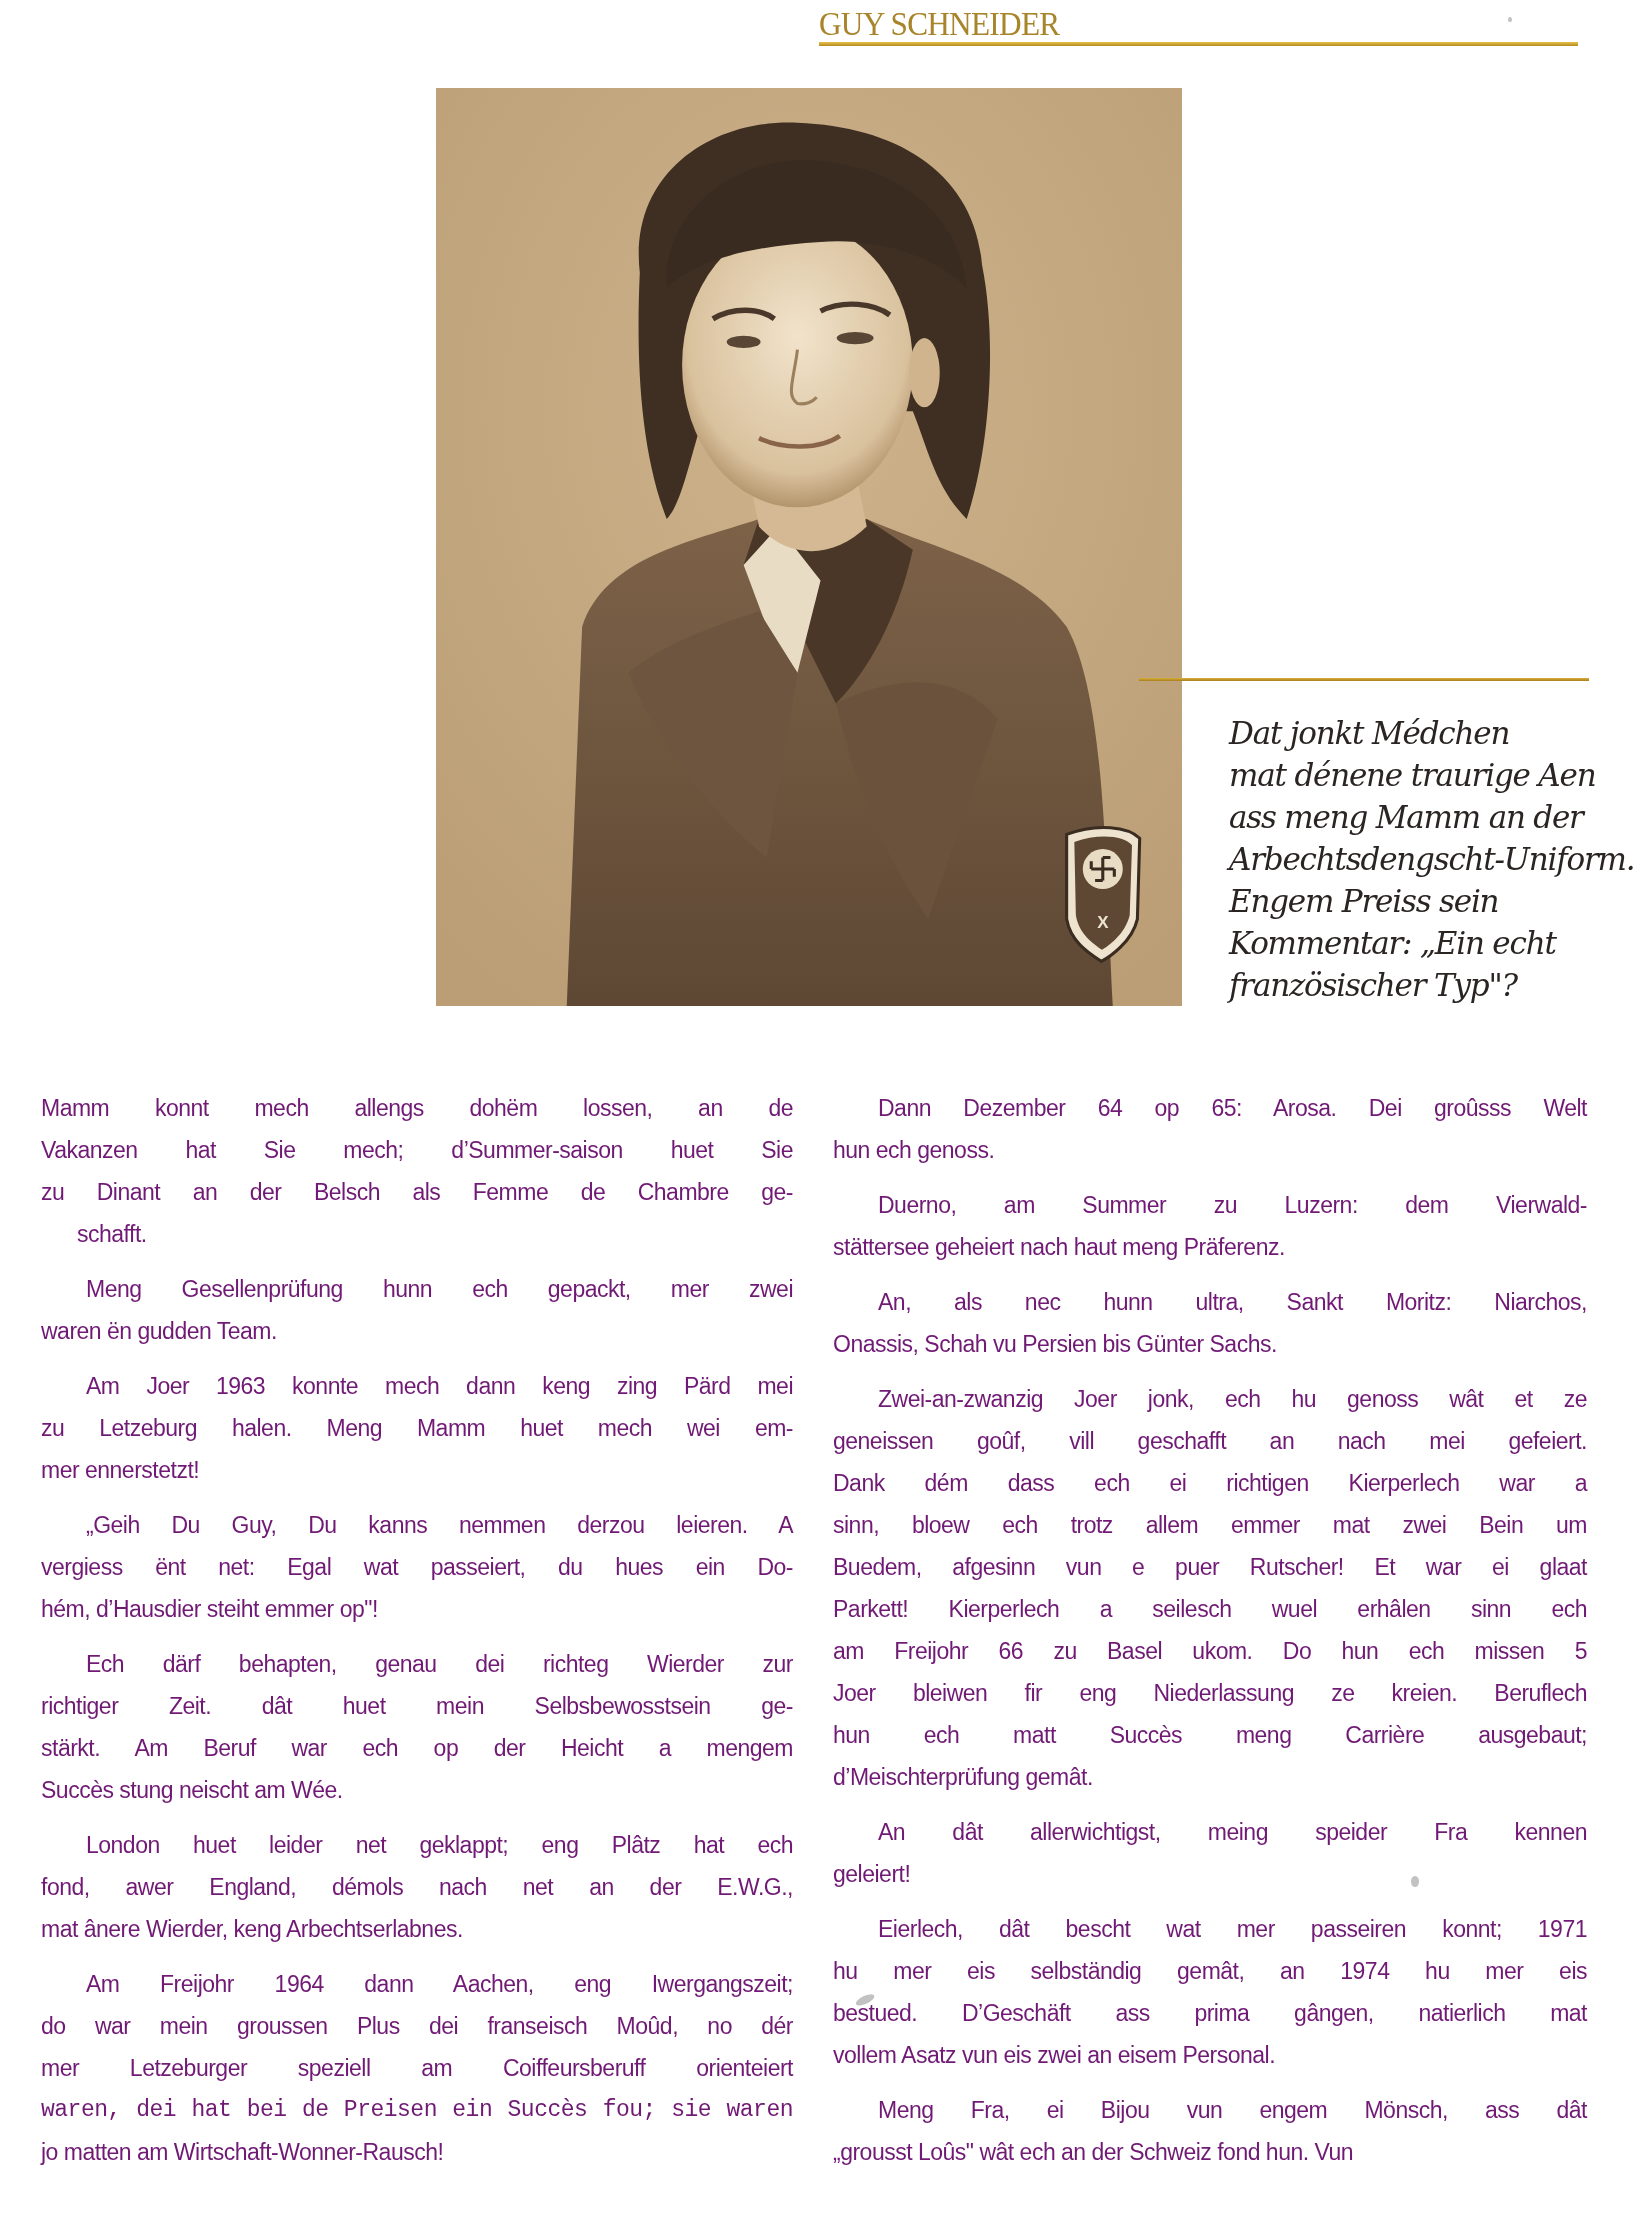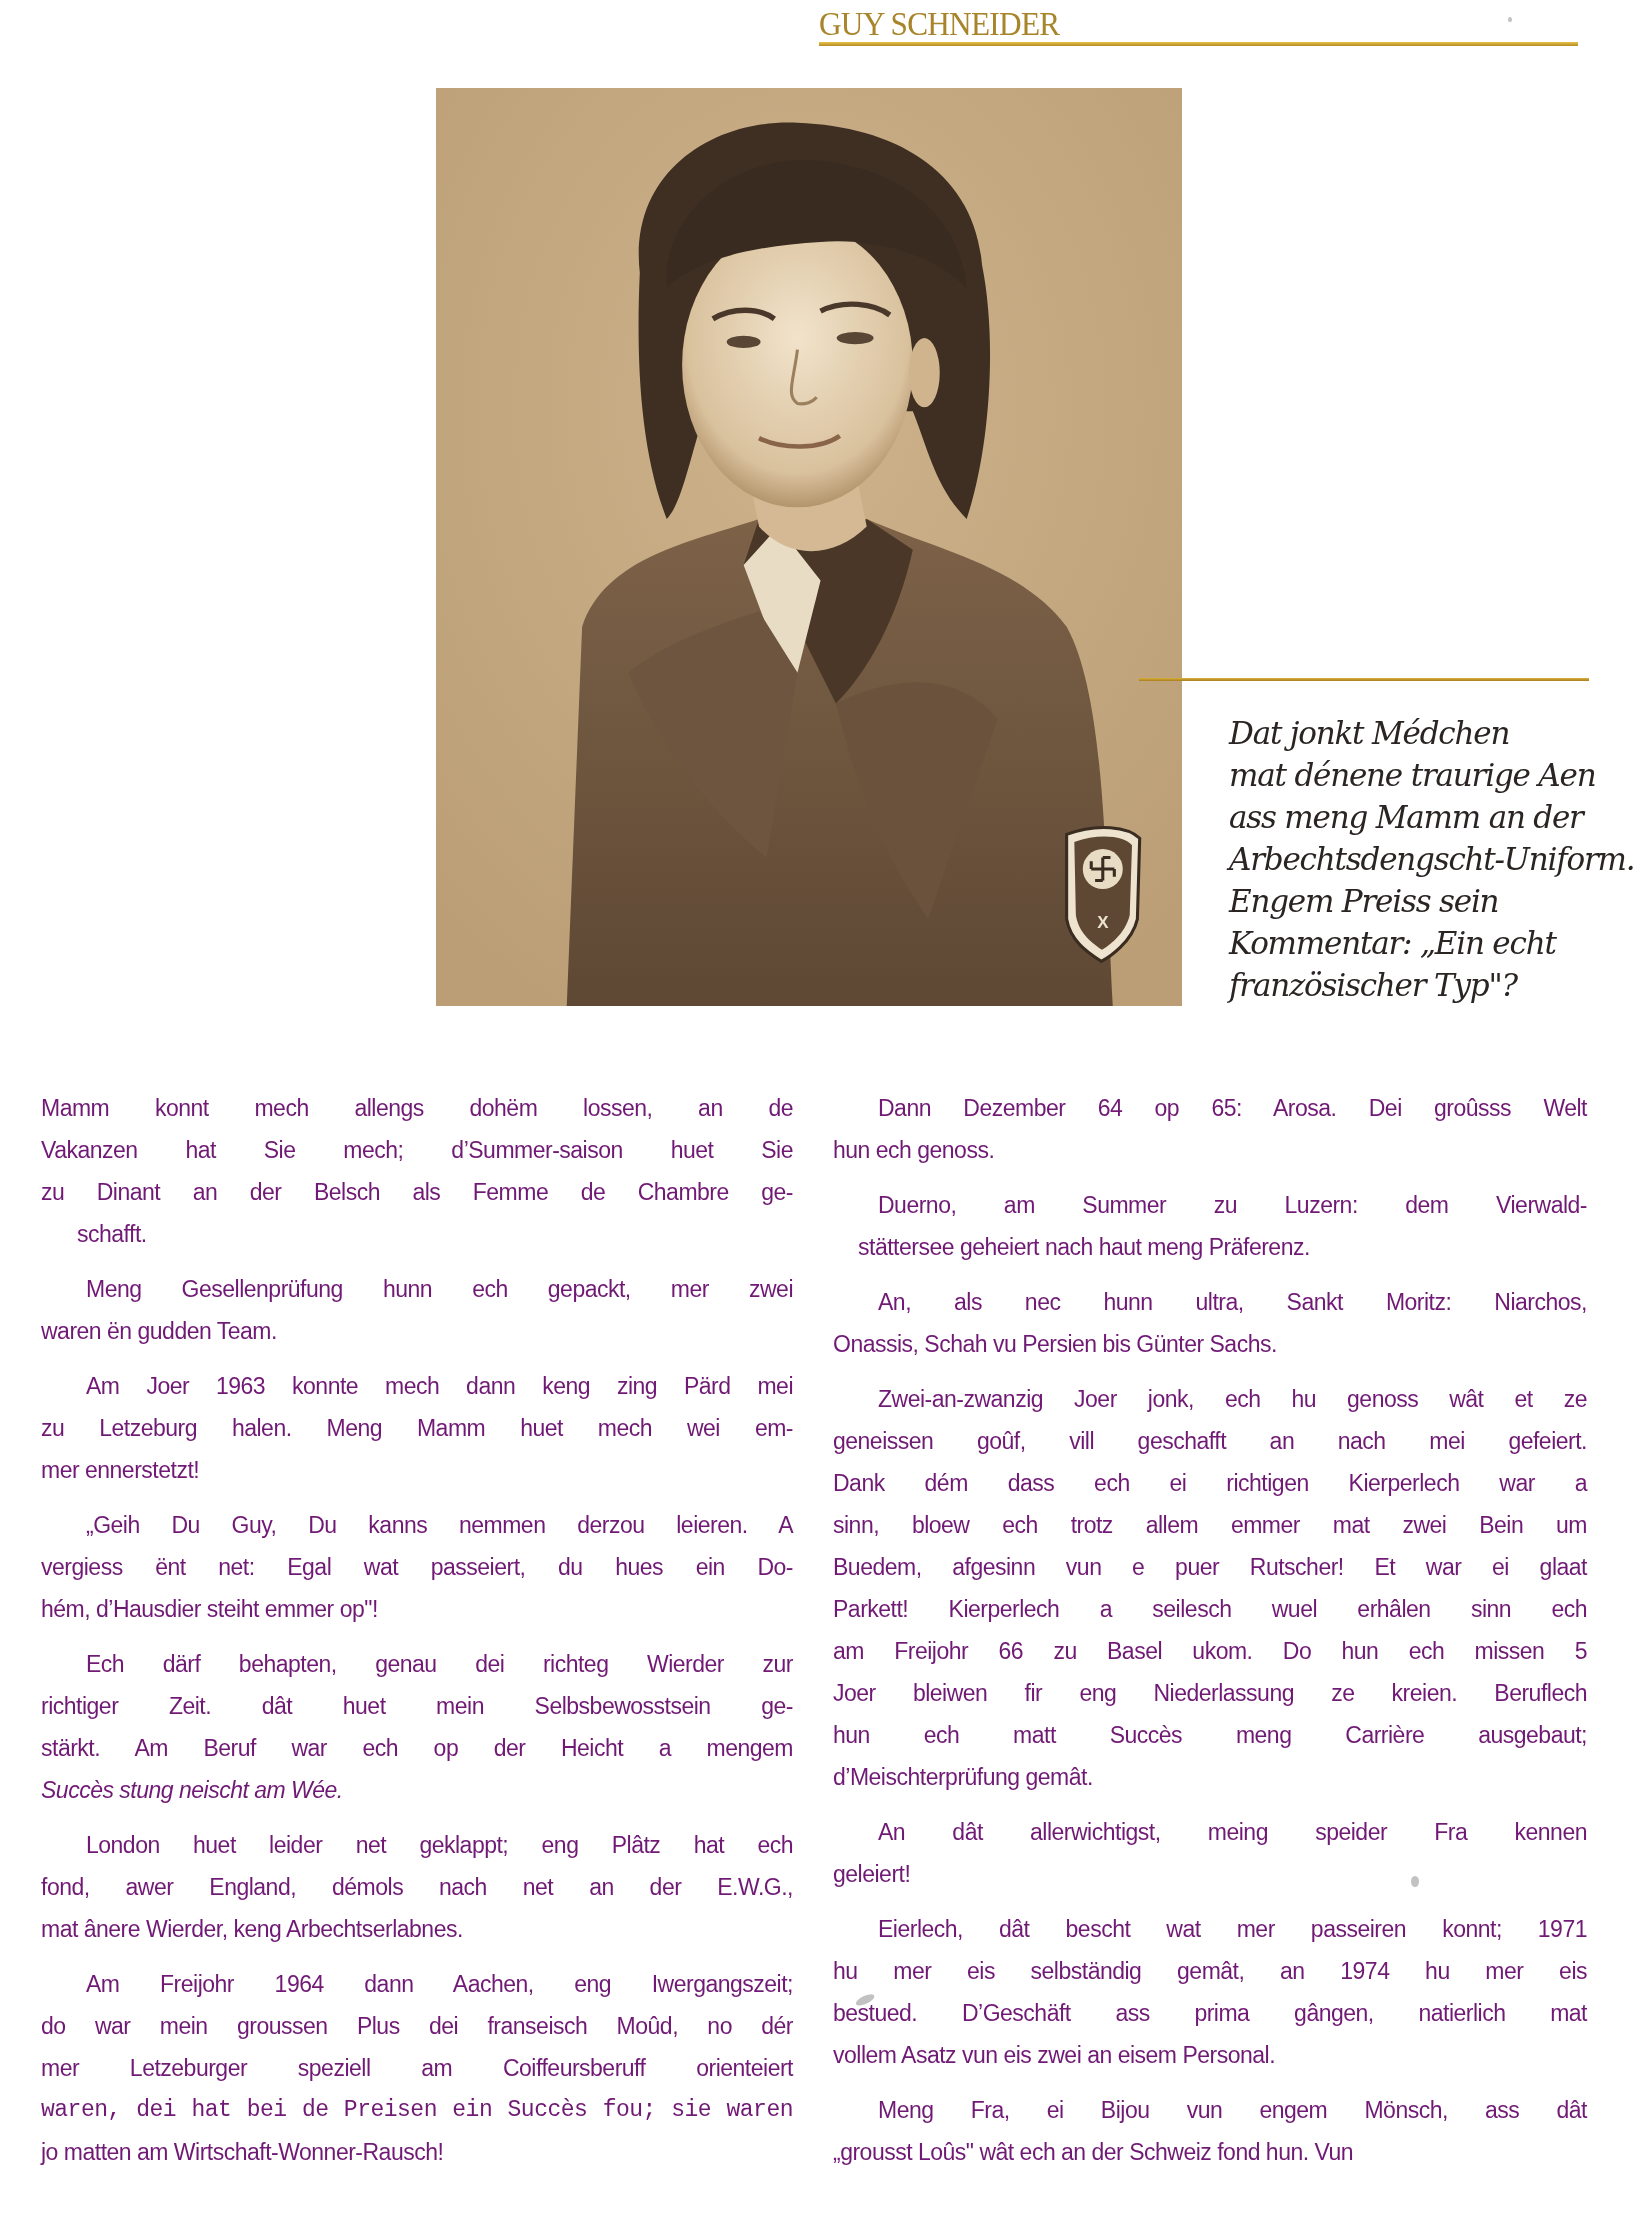--- a/index.html
+++ b/index.html
@@ -122,21 +122,21 @@
     </p>
     <p>
       <span class="ln" style="text-indent: 45px;">„Geih Du Guy, Du kanns nemmen derzou leieren. A</span>
       <span class="ln" style="text-indent: 0px;">vergiess ënt net: Egal wat passeiert, du hues ein Do-</span>
       <span class="ln last" style="text-indent: 0px;">hém, d’Hausdier steiht emmer op"!</span>
     </p>
     <p>
       <span class="ln" style="text-indent: 45px;">Ech därf behapten, genau dei richteg Wierder zur</span>
       <span class="ln" style="text-indent: 0px;">richtiger Zeit. dât huet mein Selbsbewosstsein ge-</span>
       <span class="ln" style="text-indent: 0px;">stärkt. Am Beruf war ech op der Heicht a mengem</span>
-      <span class="ln last" style="text-indent: 0px; font-style: italic;">Succès stung neischt am Wée.</span>
+      <span class="ln last" style="text-indent: 0px;">Succès stung neischt am Wée.</span>
     </p>
     <p>
       <span class="ln" style="text-indent: 45px;">London huet leider net geklappt; eng Plâtz hat ech</span>
       <span class="ln" style="text-indent: 0px;">fond, awer England, démols nach net an der E.W.G.,</span>
       <span class="ln last" style="text-indent: 0px;">mat ânere Wierder, keng Arbechtserlabnes.</span>
     </p>
     <p>
       <span class="ln" style="text-indent: 45px;">Am Freijohr 1964 dann Aachen, eng Iwergangszeit;</span>
       <span class="ln" style="text-indent: 0px;">do war mein groussen Plus dei franseisch Moûd, no dér</span>
       <span class="ln" style="text-indent: 0px;">mer Letzeburger speziell am Coiffeursberuff orienteiert</span>
@@ -144,21 +144,21 @@
       <span class="ln last" style="text-indent: 0px;">jo matten am Wirtschaft-Wonner-Rausch!</span>
     </p>
   </div>
 <div class="col col-right">
     <p>
       <span class="ln" style="text-indent: 45px;">Dann Dezember 64 op 65: Arosa. Dei groûsss Welt</span>
       <span class="ln last" style="text-indent: 0px;">hun ech genoss.</span>
     </p>
     <p>
       <span class="ln" style="text-indent: 45px;">Duerno, am Summer zu Luzern: dem Vierwald-</span>
-      <span class="ln last" style="text-indent: 0px; margin-left: 25px;">stättersee geheiert nach haut meng Präferenz.</span>
+      <span class="ln last" style="text-indent: 0px;">stättersee geheiert nach haut meng Präferenz.</span>
     </p>
     <p>
       <span class="ln" style="text-indent: 45px;">An, als nec hunn ultra, Sankt Moritz: Niarchos,</span>
       <span class="ln last" style="text-indent: 0px;">Onassis, Schah vu Persien bis Günter Sachs.</span>
     </p>
     <p>
       <span class="ln" style="text-indent: 45px;">Zwei-an-zwanzig Joer jonk, ech hu genoss wât et ze</span>
       <span class="ln" style="text-indent: 0px;">geneissen goûf, vill geschafft an nach mei gefeiert.</span>
       <span class="ln" style="text-indent: 0px;">Dank dém dass ech ei richtigen Kierperlech war a</span>
       <span class="ln" style="text-indent: 0px;">sinn, bloew ech trotz allem emmer mat zwei Bein um</span>

